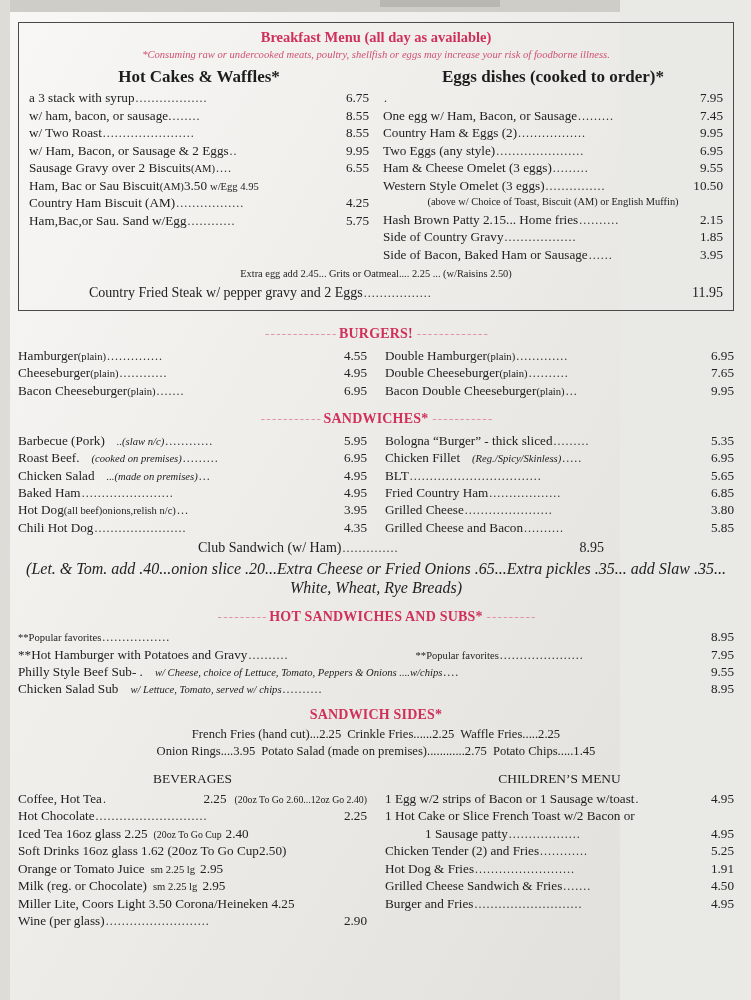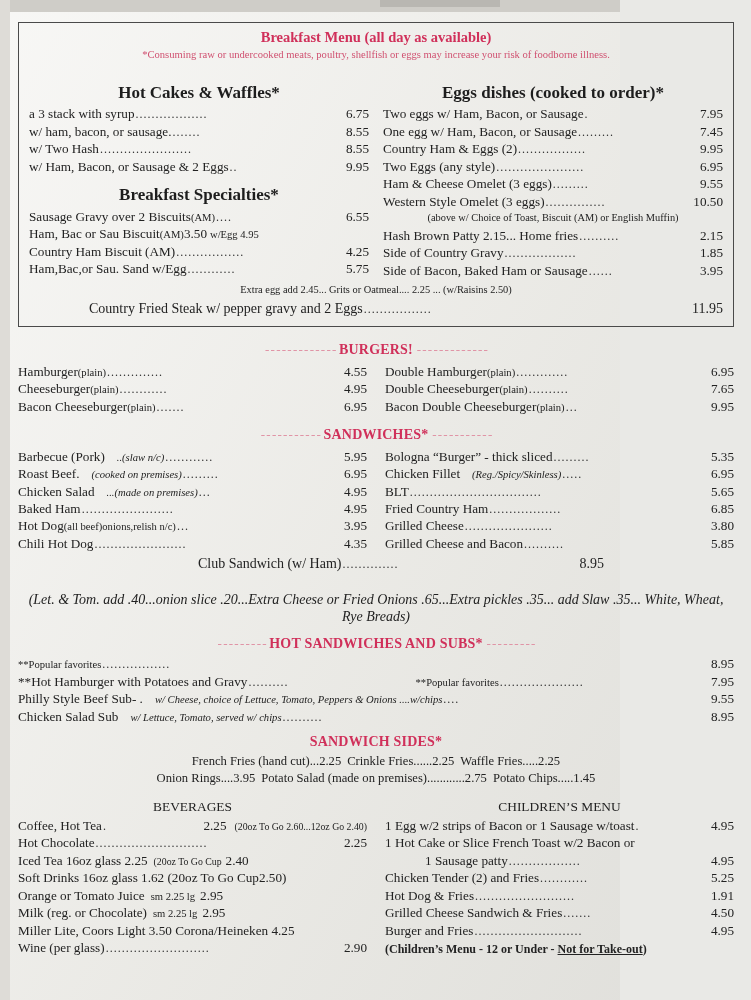--- a/index.html
+++ b/index.html
@@ -30,21 +30,21 @@
     font-size:13.2px;
     line-height:1.22;
   }
   .box{
     border:1px solid #4a4a4a;
     padding:6px 10px 8px 10px;
     margin-bottom:14px;
   }
   .box-title{font-size:14.5px;font-weight:bold;text-align:center;color:#d0305a;margin-bottom:2px;}
   .warn{
-    text-align:center;font-size:10.6px;color:#d05070;margin-bottom:20px;
+    text-align:center;font-style:italic;font-size:10.6px;color:#d05070;margin-bottom:4px;
   }
   .cols{display:flex;}
   .col{flex:1;}
   .col.left{padding-right:8px;}
   .col.right{padding-left:6px;}
   .sec-h{font-weight:bold;font-size:17px;text-align:center;margin:1px 0 3px 0;color:#1d1d1d;}
   .row{
     display:flex;align-items:baseline;white-space:nowrap;overflow:hidden;
     margin:1.4px 0;
   }
@@ -60,21 +60,21 @@
   .note{font-size:10.4px;text-align:center;margin:2px 0 3px 0;}
   .dash-head{
     text-align:center;font-weight:bold;color:#d0305a;font-size:14px;margin:10px 0 4px 0;
     letter-spacing:.2px;
   }
   .dash-head .dash{color:#e08fa2;font-weight:normal;letter-spacing:-1px;font-size:13px;}
   .twocol{display:flex;}
   .twocol .c{flex:1;}
   .twocol .c.l{padding-right:10px;}
   .twocol .c.r{padding-left:8px;}
-  .tiny-italic{font-size:14px;font-style:italic;text-align:center;margin-top:19px;}
+  .tiny-italic{font-size:16px;font-style:italic;text-align:center;margin-top:3px;}
   .sides-line{display:flex;justify-content:center;gap:6px;margin:2px 0;font-size:12.6px;}
   .bev-head{text-align:center;font-weight:normal;font-size:13.4px;margin:6px 0 3px 0;}
   .kid-note{font-weight:bold;font-size:12px;margin-top:3px;}
   .u{text-decoration:underline;}
 </style>
 </head>
 <body>
 
 <div class="page">
   <div class="edge-top">
@@ -96,31 +96,30 @@
             <span class="nm">a 3 stack with syrup</span>
             <span class="dots">..................</span>
             <span class="pr">6.75</span>
           </div>
           <div class="row">
             <span class="nm">w/ ham, bacon, or sausage.</span>
             <span class="dots">.......</span>
             <span class="pr">8.55</span>
           </div>
           <div class="row">
-            <span class="nm">w/ Two Hash</span>
+            <span class="nm">w/ Two Roast</span>
             <span class="dots">.......................</span>
             <span class="pr">8.55</span>
           </div>
           <div class="row">
             <span class="nm">w/ Ham, Bacon, or Sausage &amp; 2 Eggs</span>
             <span class="dots">..</span>
             <span class="pr">9.95</span>
           </div>
 
-          <div class="sec-h" style="margin-top:10px">Breakfast Specialties*</div>
 
           <div class="row">
             <span class="nm">Sausage Gravy over 2 Biscuits</span>
             <span class="sm">(AM)</span>
             <span class="dots">....</span>
             <span class="pr">6.55</span>
           </div>
           <div class="row">
             <span class="nm">Ham, Bac or Sau Biscuit</span>
             <span class="sm">(AM)</span>
@@ -136,21 +135,20 @@
             <span class="nm">Ham,Bac,or Sau. Sand w/Egg</span>
             <span class="dots">............</span>
             <span class="pr">5.75</span>
           </div>
         </div>
 
         <div class="col right">
           <div class="sec-h">Eggs dishes (cooked to order)*</div>
 
           <div class="row">
-            <span class="nm">Two eggs w/ Ham, Bacon, or Sausage</span>
             <span class="dots">.</span>
             <span class="pr">7.95</span>
           </div>
           <div class="row">
             <span class="nm">One egg w/ Ham, Bacon, or Sausage</span>
             <span class="dots">.........</span>
             <span class="pr">7.45</span>
           </div>
           <div class="row">
             <span class="nm">Country Ham &amp; Eggs (2)</span>
@@ -448,20 +446,17 @@
         <div class="row">
           <span class="nm">Grilled Cheese Sandwich &amp; Fries</span>
           <span class="dots">.......</span>
           <span class="pr">4.50</span>
         </div>
         <div class="row">
           <span class="nm">Burger and Fries</span>
           <span class="dots">...........................</span>
           <span class="pr">4.95</span>
         </div>
-        <div class="kid-note">
-          <span>(Children’s Menu - 12 or Under - </span><span class="u">Not for Take-out</span><span>)</span>
-        </div>
       </div>
     </div>
 
   </div>
 </div>
 
 </body></html>

